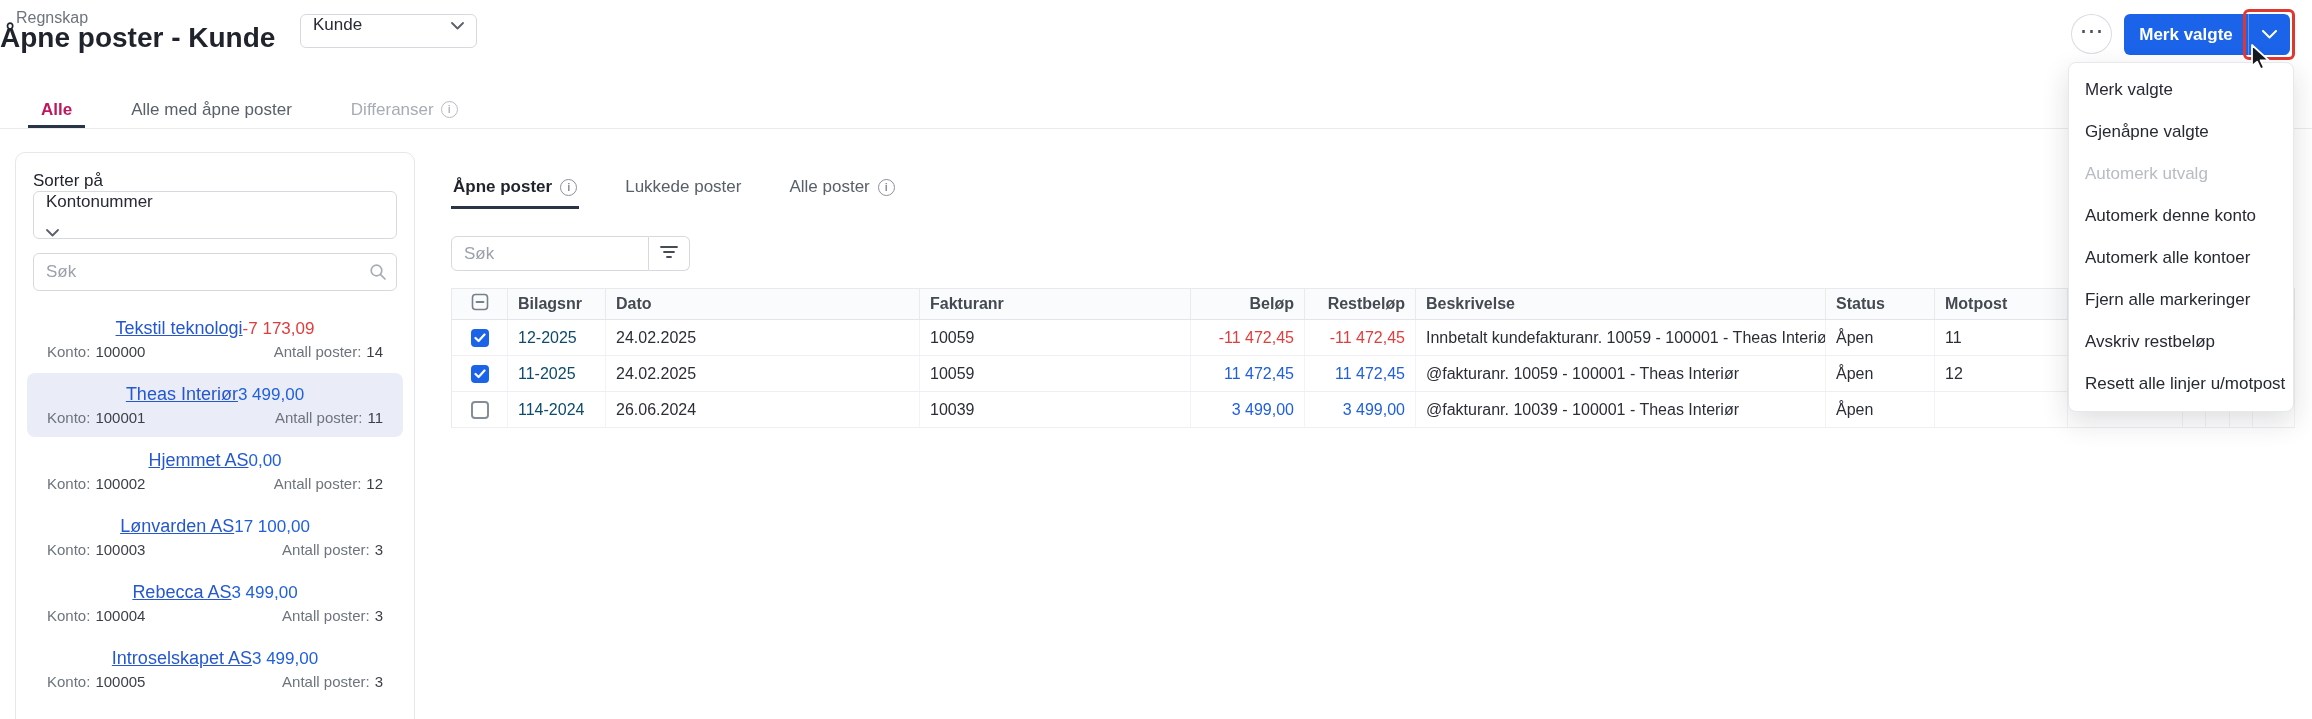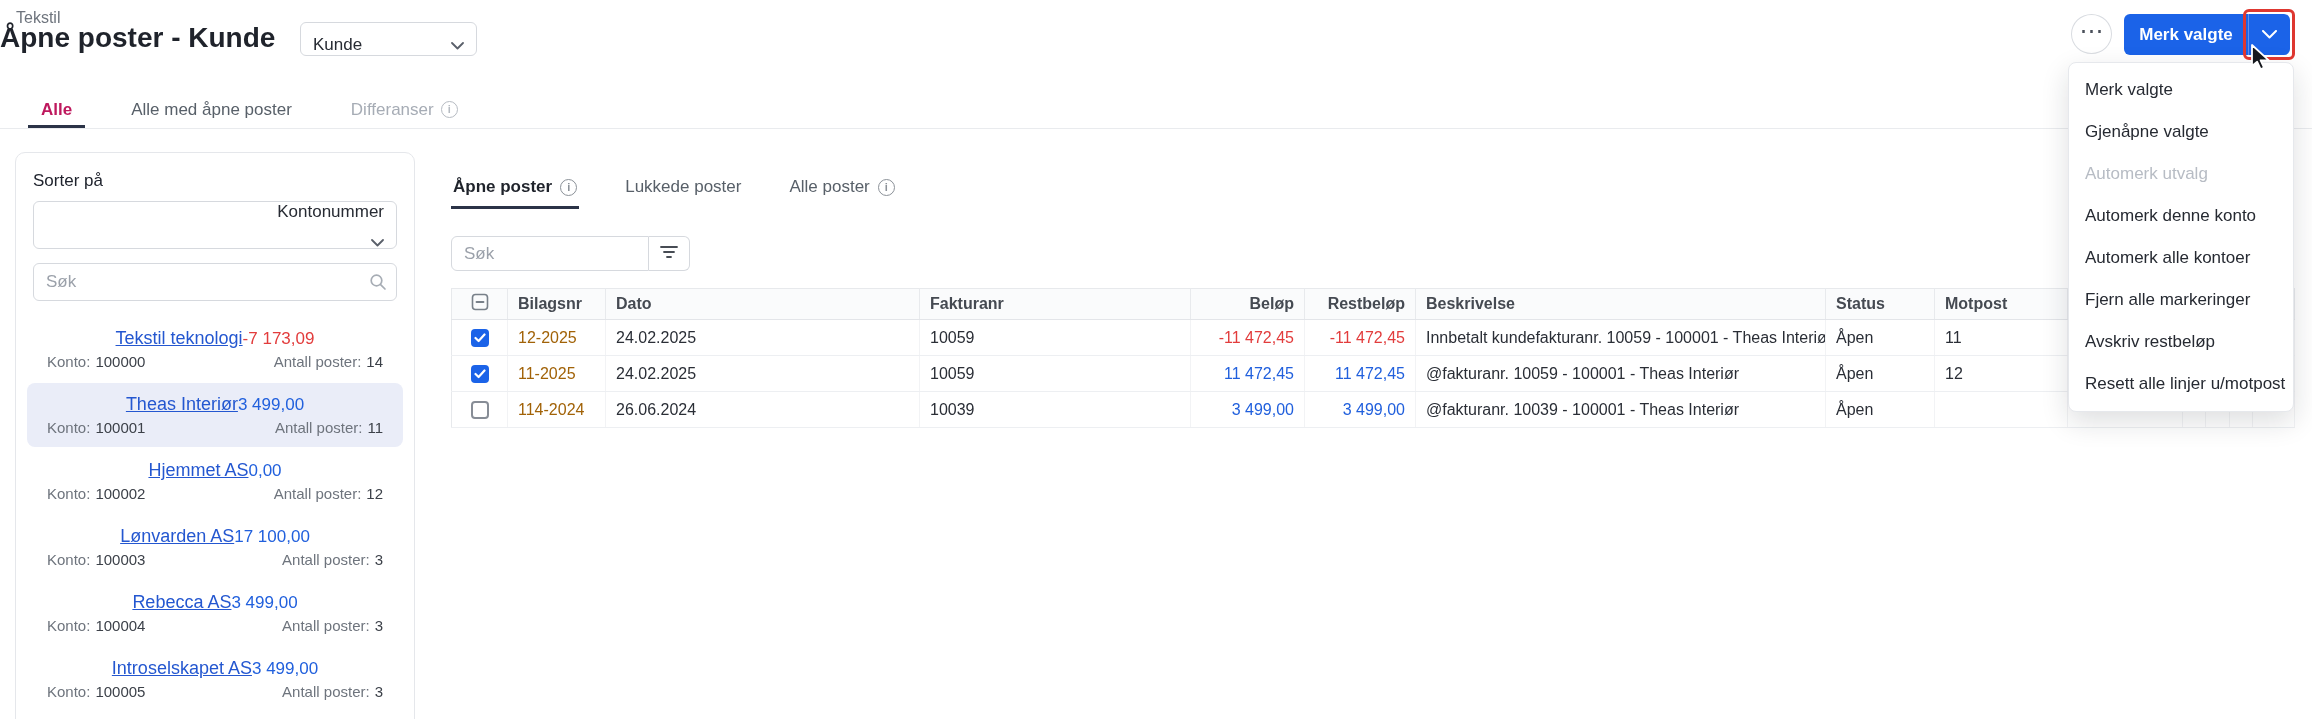--- a/index.html
+++ b/index.html
@@ -3,23 +3,23 @@
 <meta charset="utf-8">
 <style>
   * { box-sizing: border-box; }
   body { margin: 0; background: #fff; font-family: "Liberation Sans", sans-serif; }
   .app { position: relative; width: 2312px; height: 719px; background: #fff; overflow: hidden; }
 
   
   .breadcrumb { position: absolute; left: 16px; top: 9px; font-size: 16px; color: #6e747d; }
   .page-title { position: absolute; left: 0; top: 22px; margin: 0; font-size: 28px; font-weight: 700; color: #1f232b; }
 
-  .select { display: flex; align-items: flex-end; justify-content: space-between; gap: 10px;
+  .select { display: flex; align-items: flex-start; justify-content: space-between; gap: 10px;
             border: 1px solid #d6d9de; border-radius: 6px; background: #fff; padding: 0 12px;
-            font-size: 17px; color: #272b33; cursor: pointer; margin-top: 8px; }
+            font-size: 17px; color: #272b33; cursor: pointer; }
   .entity-select { position: absolute; left: 300px; top: 14px; width: 177px; height: 34px; }
 
   .more-btn { position: absolute; left: 2071px; top: 14px; width: 41px; height: 40px; border-radius: 50%;
               border: 1px solid #d9dce1; background: #fff; color: #4a505a; font-size: 24px; line-height: 1;
               display: flex; align-items: center; justify-content: center; cursor: pointer; padding: 0 0 6px 0; }
 
   .split-btn { position: absolute; left: 2124px; top: 14px; height: 41px; display: flex; }
   .split-main { border: none; background: #1b63e8; color: #fff; font-family: inherit; font-size: 17px; font-weight: 600;
                 width: 124px; border-radius: 6px 0 0 6px; cursor: pointer; }
   .split-chev { border: none; background: #1b63e8; width: 42px; border-radius: 0 6px 6px 0;
@@ -37,21 +37,21 @@
   .top-tab.disabled { color: #a6acb5; cursor: default; }
 
   .info-icon { width: 17px; height: 17px; border: 1.5px solid #8b9198; border-radius: 50%;
                display: inline-flex; align-items: center; justify-content: center;
                font-size: 11px; font-weight: 700; color: #8b9198; line-height: 1; flex: none; }
   .disabled .info-icon { border-color: #b6bbc2; color: #b6bbc2; }
 
   
   .sidebar { position: absolute; left: 15px; top: 152px; width: 400px; height: 600px;
              border: 1px solid #e5e7eb; border-radius: 10px; background: #fff; padding: 18px 17px; }
-  .sort-label { font-size: 17px; color: #20242e; margin-bottom: 10px; }
+  .sort-label { font-size: 17px; color: #20242e; }
   .select.full { width: 100%; height: 48px; margin-bottom: 14px; flex-direction: column; }
   .search-box { position: relative; height: 38px; margin-bottom: 16px; }
   .search-box input { width: 100%; height: 100%; border: 1px solid #d6d9de; border-radius: 6px;
                       padding: 0 36px 0 12px; font-size: 17px; color: #272b33; font-family: inherit; outline: none; }
   input::placeholder { color: #9ba1aa; }
   .search-box .mag { position: absolute; right: 10px; top: 10px; }
 
   .customer { padding: 11px 20px; margin: 0 -6px 2px; border-radius: 8px; cursor: pointer; }
   .customer.selected { background: #eaedf8; }
   .crow1 { display: flex; justify-content: center; align-items: baseline; }
@@ -77,40 +77,40 @@
   
   .table-wrap { position: absolute; left: 451px; top: 288px; }
   table { border-collapse: collapse; table-layout: fixed; width: 1843px; border: 1px solid #e7e9ec; }
   th { height: 31px; background: #fafbfc; font-size: 16px; font-weight: 700; color: #454a52; text-align: left;
        padding: 0 10px; border-bottom: 1px solid #e3e5e9; border-right: 1px solid #e8eaed; white-space: nowrap; overflow: hidden; }
   td { height: 36px; font-size: 16px; color: #2a2e36; padding: 0 10px;
        border-bottom: 1px solid #edeff2; border-right: 1px solid #f2f3f5; white-space: nowrap; overflow: hidden; }
   .num { text-align: right; color: #2160dd; }
   th.num { color: #454a52; }
   .cb-cell { text-align: center; padding: 0; }
-  .link { color: #a16207; cursor: pointer; }
+  .link { color: #0c4a6e; cursor: pointer; }
   .cb { display: inline-block; width: 18px; height: 18px; border-radius: 4px; vertical-align: middle; }
   .cb.checked { background: #1b63e8; position: relative; }
   .cb.checked svg { position: absolute; left: 3px; top: 4px; }
   .cb.unchecked { border: 2px solid #878d96; background: #fff; }
 
   
   .menu { position: absolute; left: 2068px; top: 62px; width: 226px; background: #fff;
           border: 1px solid #e6e8ec; border-radius: 8px; box-shadow: 0 10px 28px rgba(23,28,38,.14);
           padding: 6px 0; z-index: 20; }
   .menu-item { height: 42px; display: flex; align-items: center; padding: 0 16px; font-size: 17px;
                color: #262a32; cursor: pointer; white-space: nowrap; }
   .menu-item.disabled { color: #b7bcc4; cursor: default; }
 </style>
 </head>
 <body>
 
 <div class="app">
 
-  <div class="breadcrumb">Tekstil</div>
+  <div class="breadcrumb">Regnskap</div>
   <h1 class="page-title">Åpne poster - Kunde</h1>
 
   <div class="select entity-select">
     <span>Kunde</span>
     <span>
       <svg width="13" height="8" viewBox="0 0 13 8">
           <polyline points="1,1 6.5,6.5 12,1" fill="none" stroke="#5a606a" stroke-width="1.8" stroke-linecap="round" stroke-linejoin="round"></polyline>
         </svg>
     </span>
   </div>

